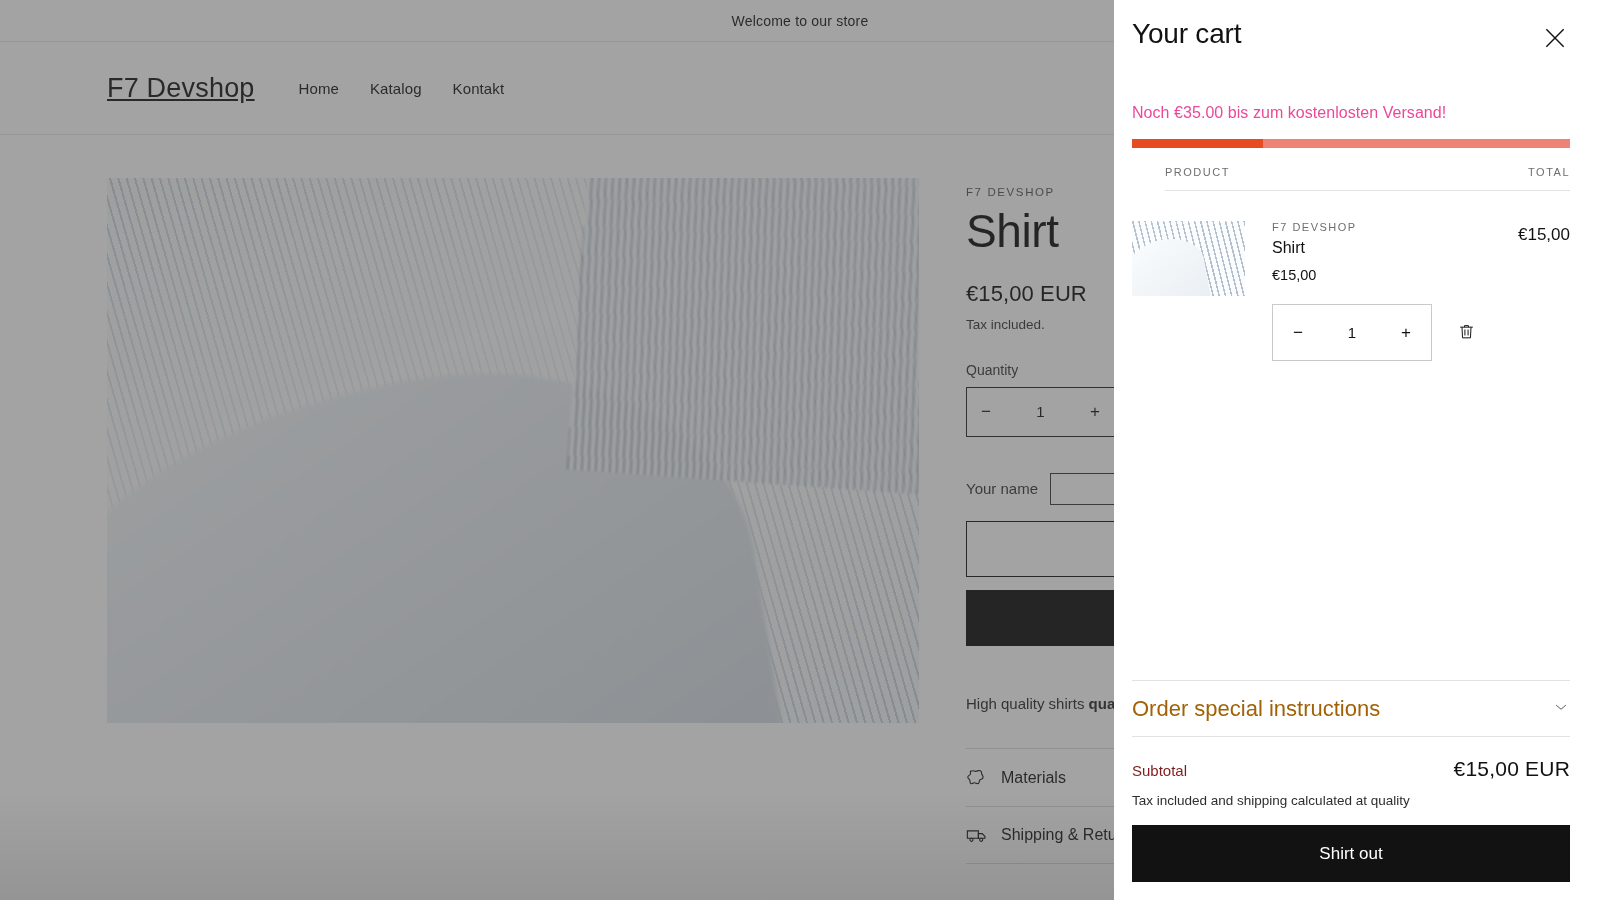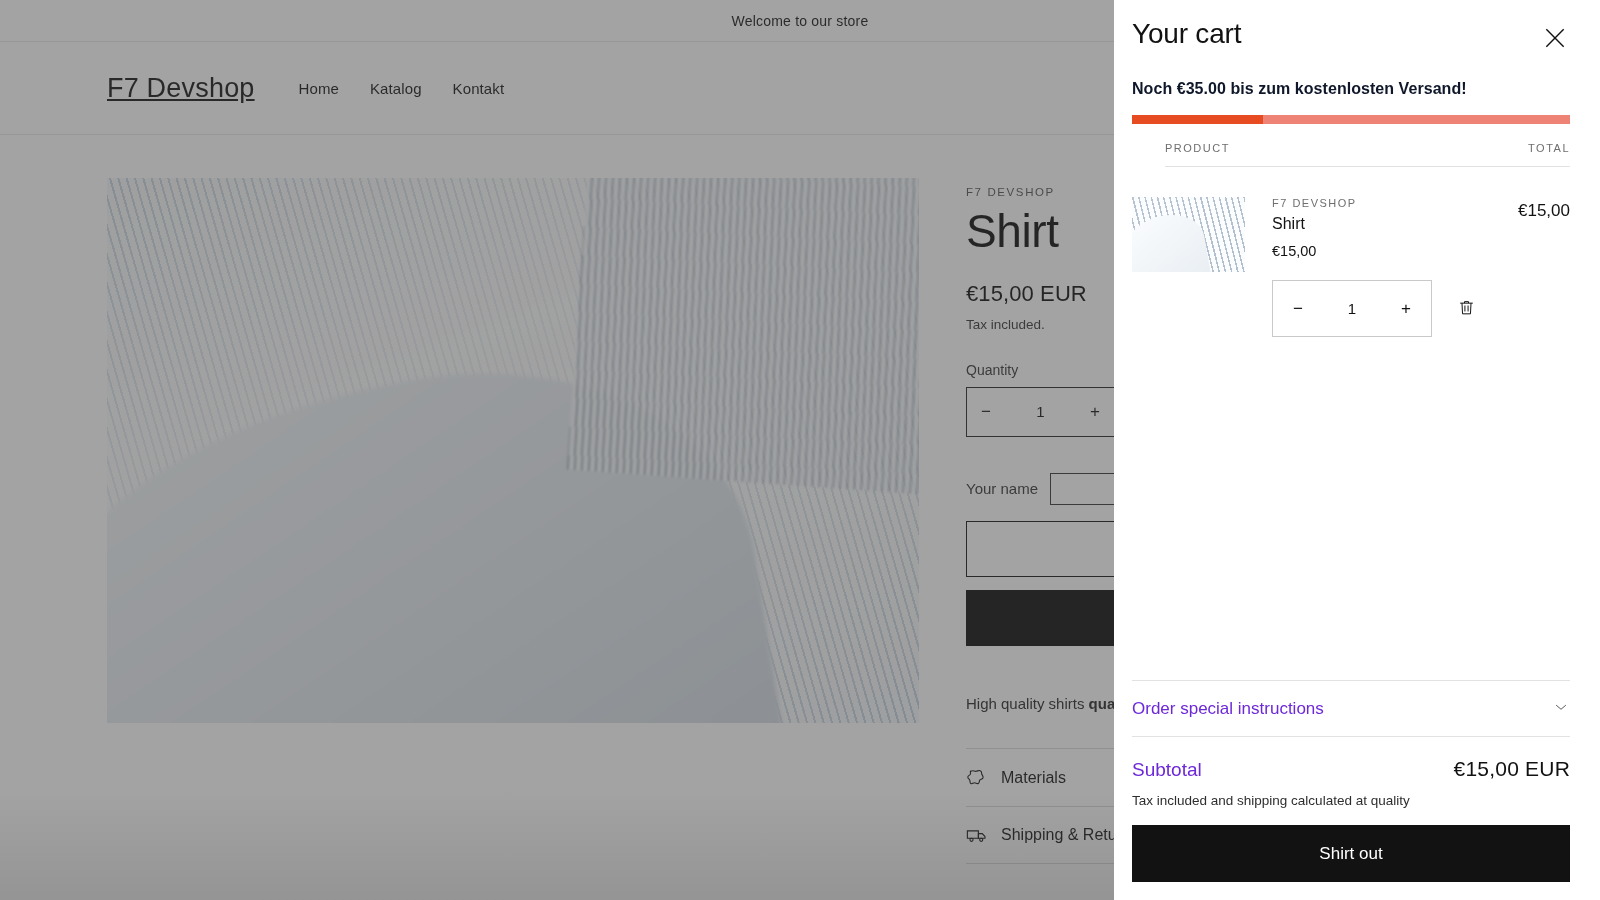--- a/index.html
+++ b/index.html
@@ -183,21 +183,21 @@
   .drawer-title {
     font-size: 28px; font-weight: 400; color: #121212; letter-spacing: -.2px;
   }
   .close-btn {
     background: none; border: 0; cursor: pointer;
     width: 38px; height: 38px; display: flex; align-items: center; justify-content: center;
     margin-top: 2px; margin-right: -4px;
   }
 
   .free-ship-msg {
-    font-size: 16px; color: #0f172a; margin-top: 22px; letter-spacing: .05px; font-weight: bold;
+    font-size: 16px; color: #ec4899; margin-top: 46px; letter-spacing: .05px;
   }
   .progress-track {
     margin-top: 17px;
     height: 9px; width: 100%;
     background: #ee8275;
     overflow: hidden;
   }
   .progress-fill { height: 100%; background: #e74b22; }
 
   .cart-cols {
@@ -261,27 +261,27 @@
   .drawer-spacer { flex: 1; }
 
   .drawer-foot { padding-bottom: 0; }
   .instructions-row {
     border-top: 1px solid #e2e2e2;
     border-bottom: 1px solid #e2e2e2;
     height: 57px;
     display: flex; align-items: center; justify-content: space-between;
     cursor: pointer;
   }
-  .instructions-label { font-size: 17px; color: #6d28d9; text-align: right; }
+  .instructions-label { font-size: 22px; color: #a16207; text-align: right; }
 
   .subtotal-row {
     display: flex; align-items: baseline; justify-content: space-between;
     padding-top: 20px;
   }
-  .subtotal-label { font-size: 19px; color: #6d28d9; }
+  .subtotal-label { font-size: 15px; color: #7f1d1d; }
   .subtotal-value { font-size: 21px; color: #121212; letter-spacing: .2px; }
   .checkout-note {
     font-size: 13.5px; color: #2e2e2e; margin-top: 12px; margin-bottom: 17px;
   }
   .checkout-btn {
     width: 100%; height: 57px;
     background: #121212; border: 0; color: #ffffff;
     font-family: "Liberation Sans", sans-serif; font-size: 17px;
     cursor: pointer; margin-bottom: 18px;
   }

